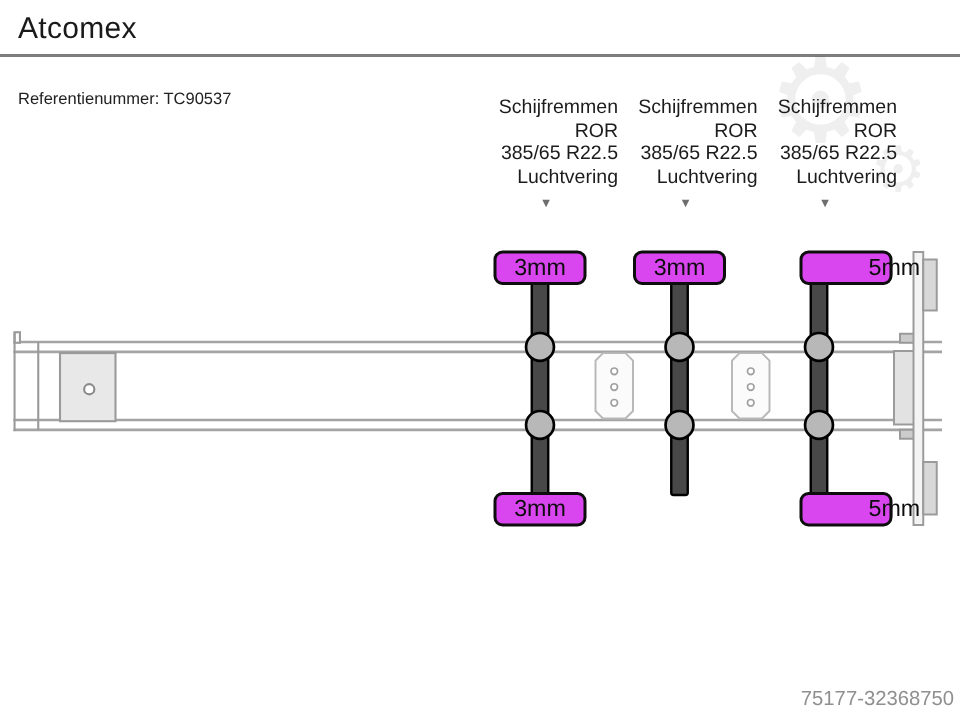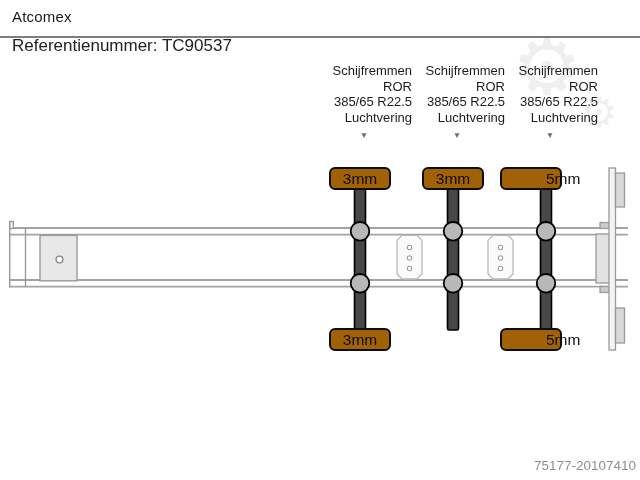--- a/index.html
+++ b/index.html
@@ -1,40 +1,40 @@
 <!DOCTYPE html>
 <html><head>
 <meta charset="utf-8">
 <style>
   html,body { margin:0; padding:0; background:#ffffff; }
   .page {
     position:relative; width:640px; height:480px; overflow:hidden;
     background:#ffffff; font-family:"Liberation Sans", sans-serif; color:#1a1a1a;
   }
   
-  .title { position:absolute; left:12px; top:8px; font-size:15px; font-weight:400; letter-spacing:0.2px; }
+  .title { position:absolute; left:12px; top:8px; font-size:20px; font-weight:400; letter-spacing:0.2px; }
   .divider { position:absolute; left:0; top:36px; width:640px; height:2px; background:#7d7d7d; }
-  .ref { position:absolute; left:12px; top:36px; font-size:17px; color:#222; }
+  .ref { position:absolute; left:12px; top:60px; font-size:11px; color:#222; }
   
   .wm { position:absolute; opacity:0.06; color:#000; line-height:1; }
   .wm1 { left:512px; top:28px; font-size:78px; }
   .wm2 { left:580px; top:92px; font-size:42px; }
   
   .axlabel { position:absolute; top:63px; width:96px; text-align:center; font-size:13px; line-height:15.5px; color:#1c1c1c; }
   .axlabel .ln { white-space:nowrap;text-align:right; }
   .pointer { display:block; margin-top:3px; font-size:8.5px; color:#6e6e6e; }
   .lab1 { left:316px; } .lab2 { left:409px; } .lab3 { left:502px; }
   
   .mbox {
     position:absolute; width:62px; height:23px; box-sizing:border-box;
-    border:2px solid #0d0d0d; border-radius:6px; background:#a16207;
+    border:2px solid #0d0d0d; border-radius:6px; background:#d946ef;
     font-size:15.5px; line-height:19px; text-align:center; color:#0d0d0d;
   }
   .mtop { top:167px; } .mbot { top:328px; }
-  .bx1 { left:329px; } .bx2 { left:422px; } .bx3 { left:500px;padding-left:44px; }
+  .bx1 { left:329px; } .bx2 { left:422px; } .bx3 { left:533px;padding-left:44px; }
   
   .chassis { position:absolute; left:0; top:0; }
   
   .footer { position:absolute; top:458px; right:4px; font-size:13.5px; color:#8f8f8f; }
 </style>
 </head>
 <body>
 
 <div class="page">
 
@@ -122,15 +122,15 @@
       </g>
     </g>
   </svg>
 
   <div class="mbox mtop bx1">3mm</div>
   <div class="mbox mtop bx2">3mm</div>
   <div class="mbox mtop bx3">5mm</div>
   <div class="mbox mbot bx1">3mm</div>
   <div class="mbox mbot bx3">5mm</div>
 
-  <div class="footer">75177-20107410</div>
+  <div class="footer">75177-32368750</div>
 
 </div>
 
 </body></html>

